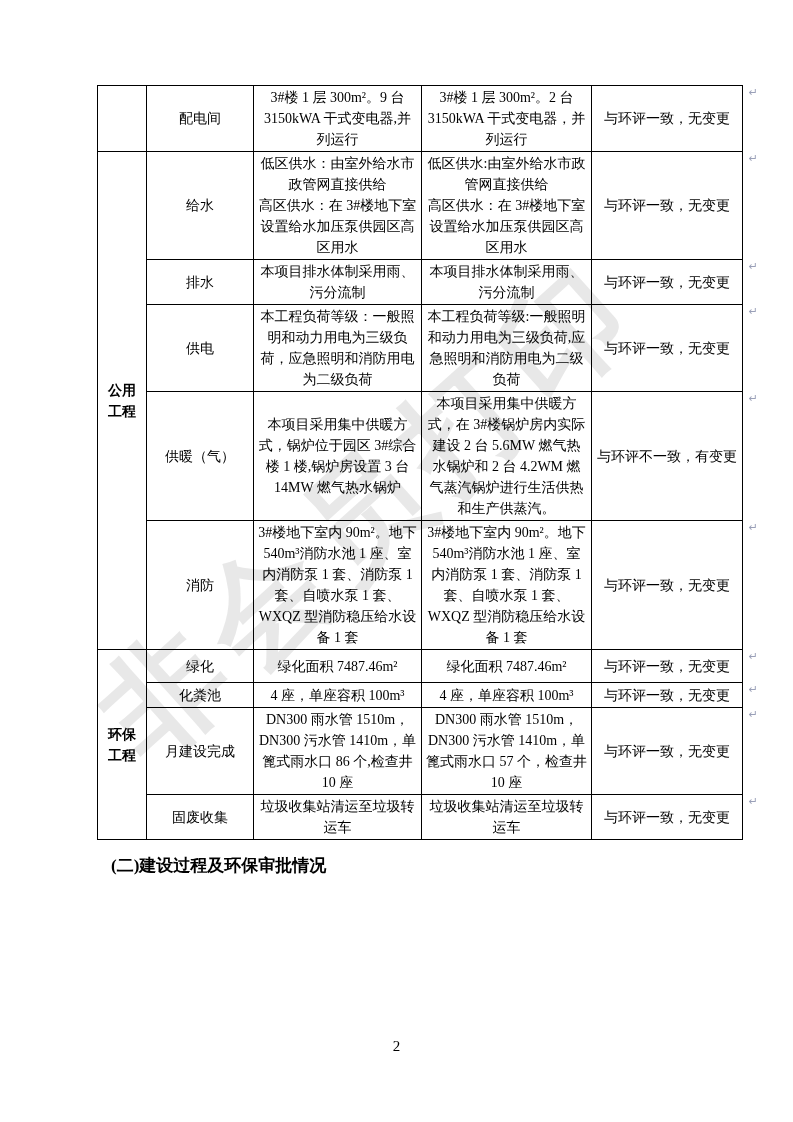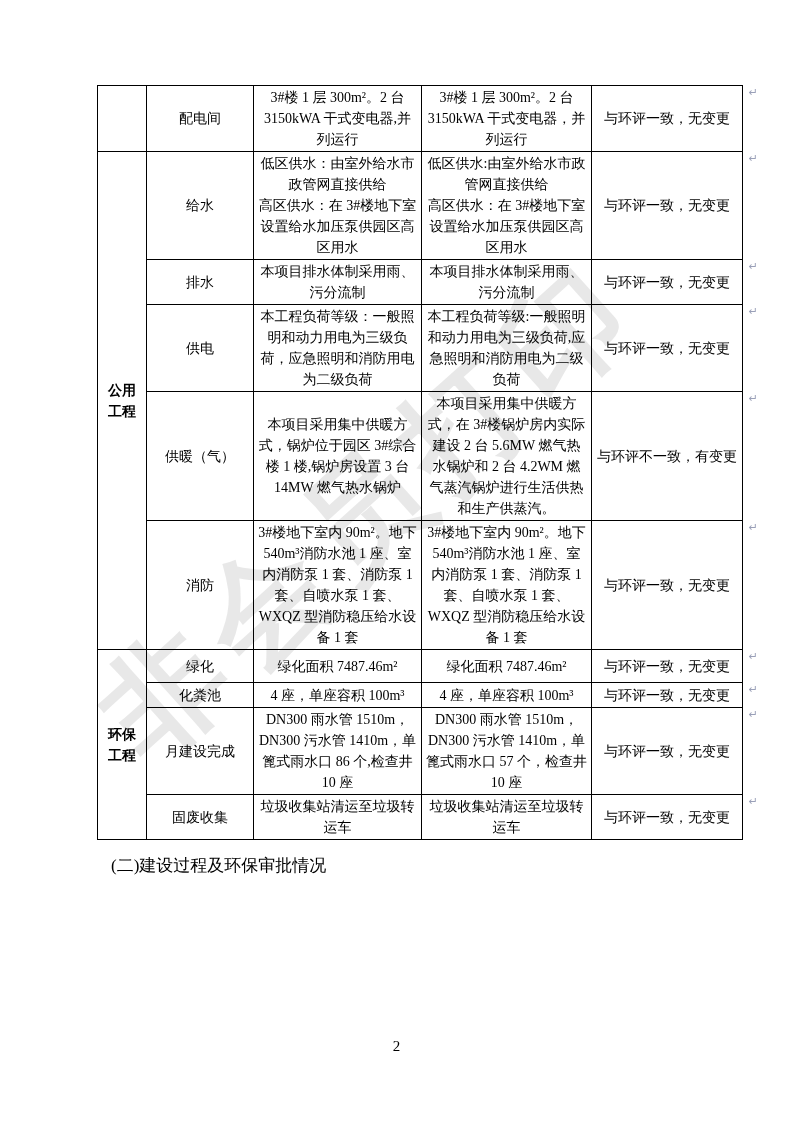--- a/index.html
+++ b/index.html
@@ -65,21 +65,21 @@
     right:-16px; top:1px;
     font-size:11px;
     color:#9aa0b8;
     font-family:"DejaVu Sans", sans-serif;
     line-height:1;
   }
   .section-heading {
     margin:14px 0 6px 0;
     padding-left:14px;
     font-size:17px;
-    font-weight:normal;
+    font-weight:bold;
   }
   .para {
     margin:0;
     font-size:16px;
     line-height:32px;
     text-align:justify;
     text-indent:2em;
   }
   .para + .para { margin-top:0; }
   .page-number {
@@ -98,21 +98,21 @@
 
   <div class="watermark">非会员打印</div>
 
   <div class="content">
 
     <table class="main">
       <tbody>
           <tr style="height:63px">
         <td class="cat"></td>
         <td class="item">配电间</td>
-        <td class="design">3#楼 1 层 300m²。2 台 3150kWA 干式变电器,并列运行</td>
+        <td class="design">3#楼 1 层 300m²。9 台 3150kWA 干式变电器,并列运行</td>
         <td class="actual">3#楼 1 层 300m²。2 台 3150kWA 干式变电器，并列运行</td>
         <td class="concl">
           <span>与环评一致，无变更</span>
           <span class="mark">↵</span>
         </td>
       </tr>
       <tr style="height:104px">
         <td class="cat" rowspan="5">公用工程</td>
         <td class="item">给水</td>
         <td class="design pre">低区供水：由室外给水市政管网直接供给

